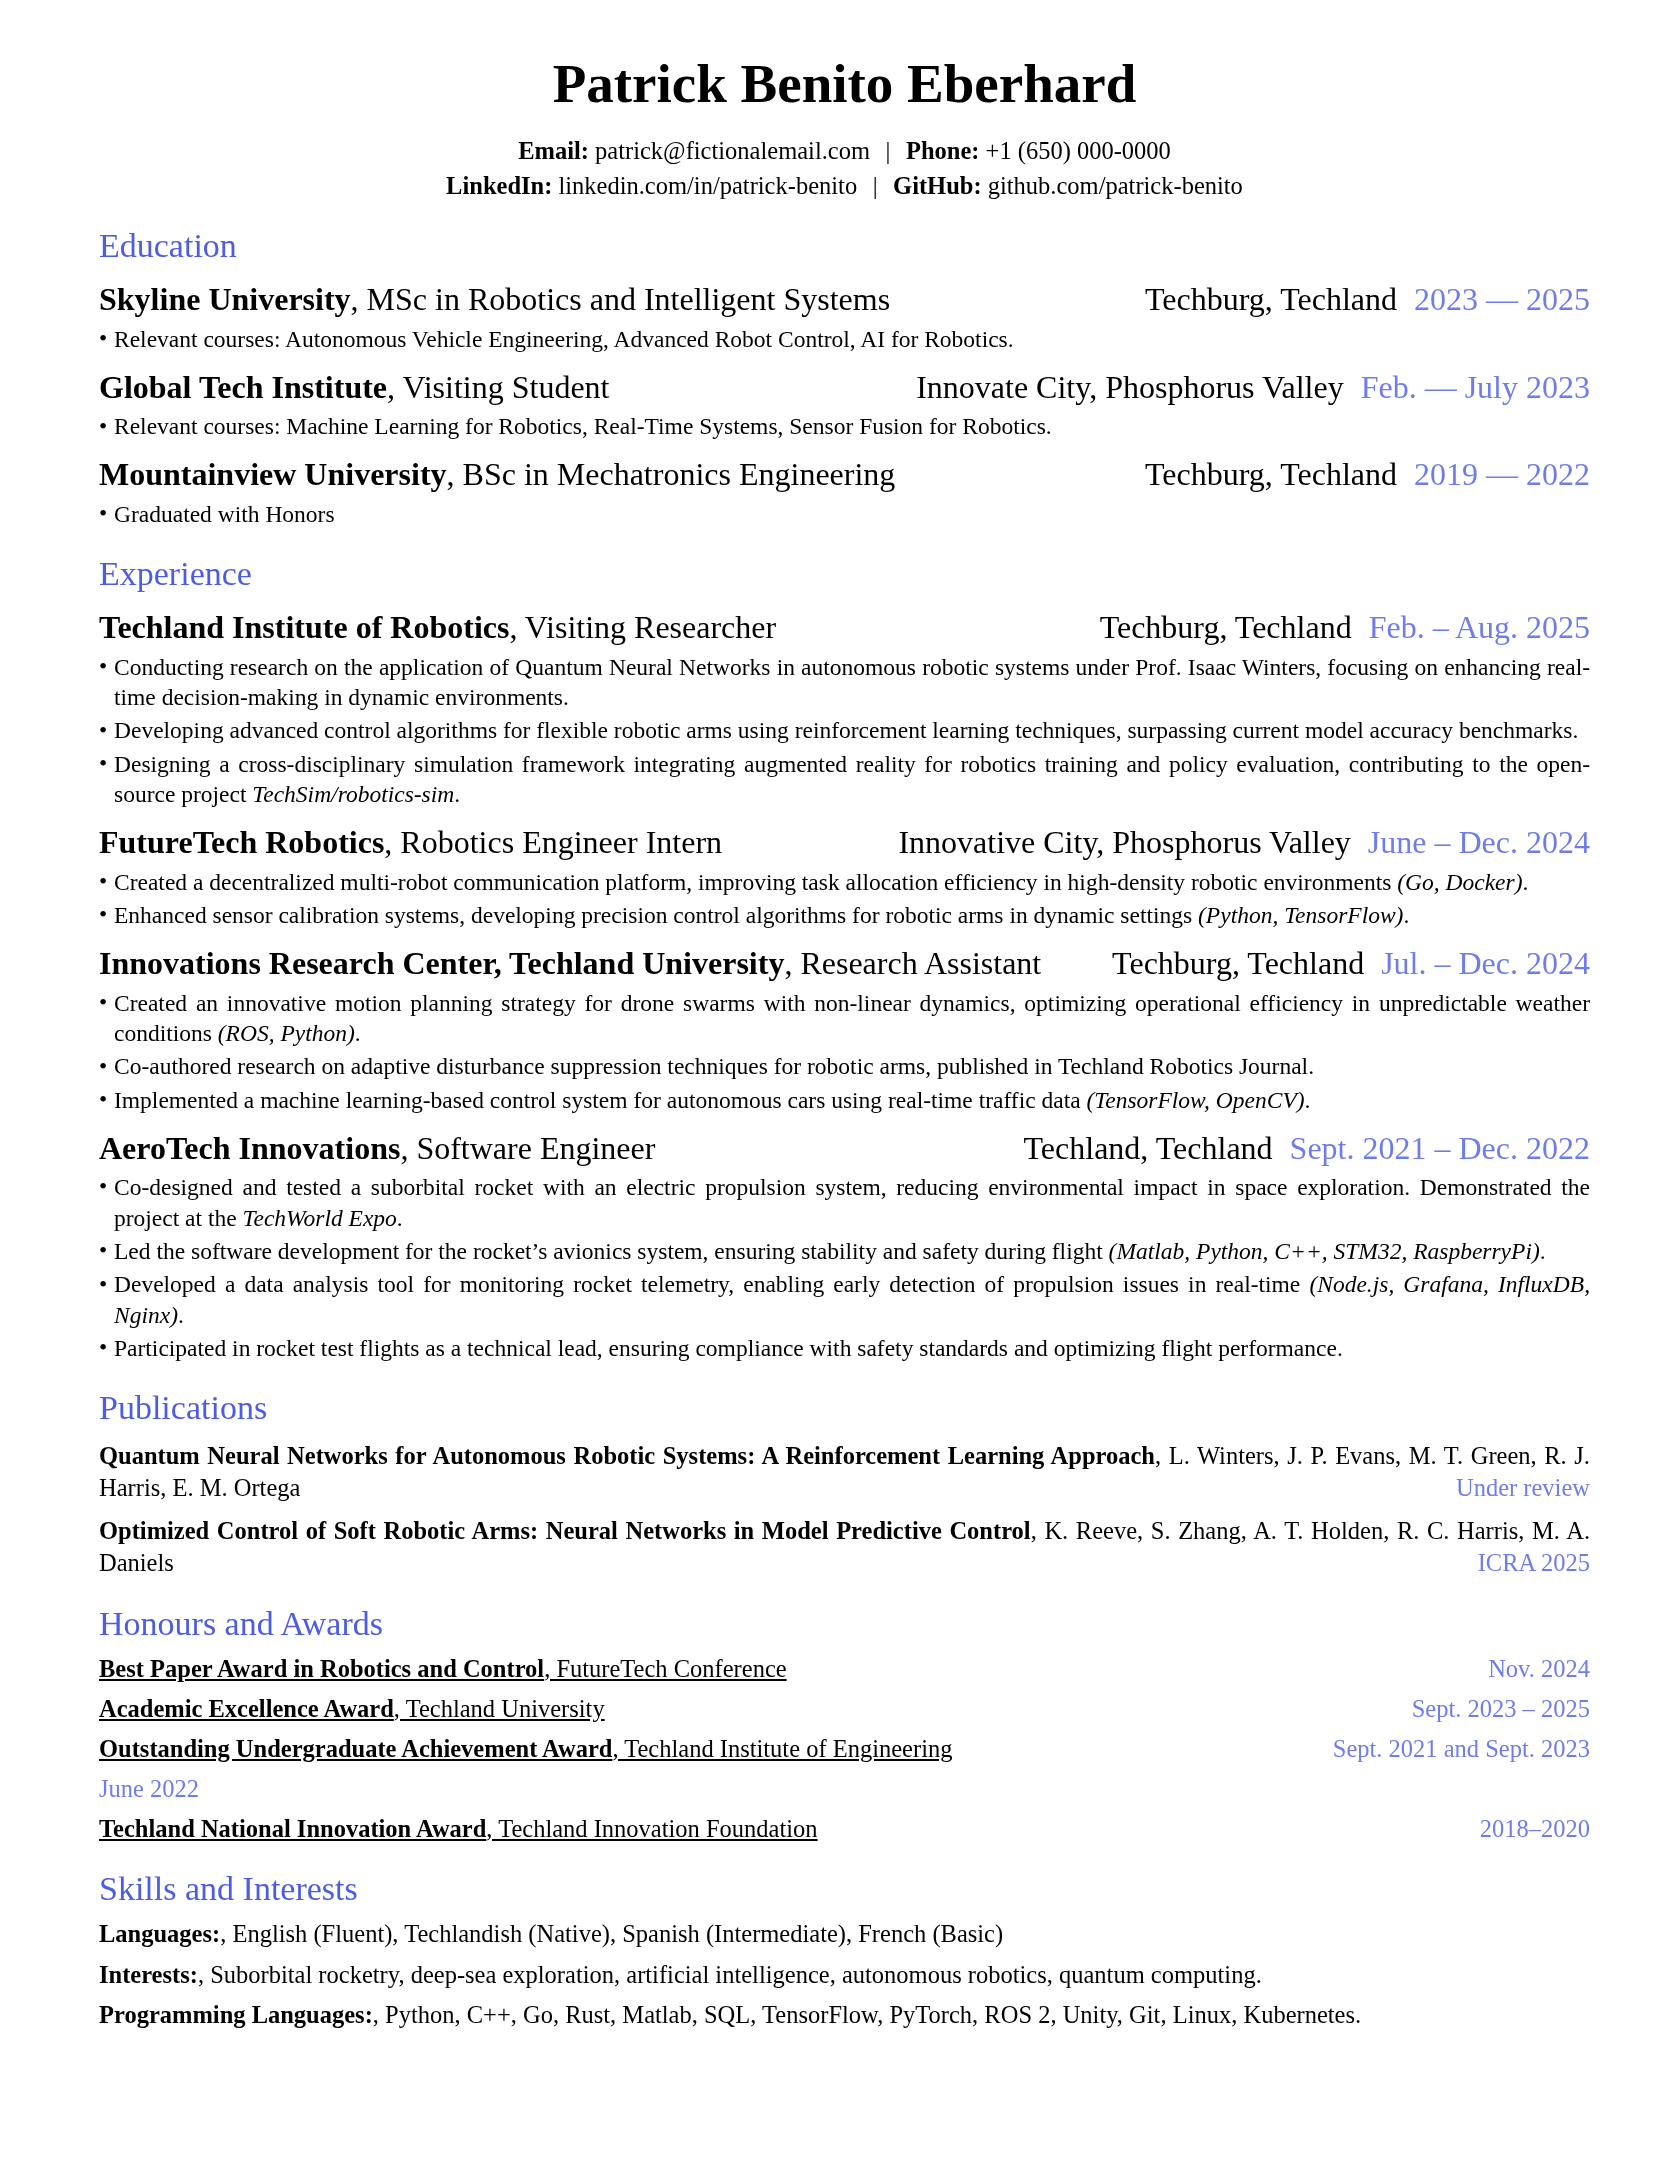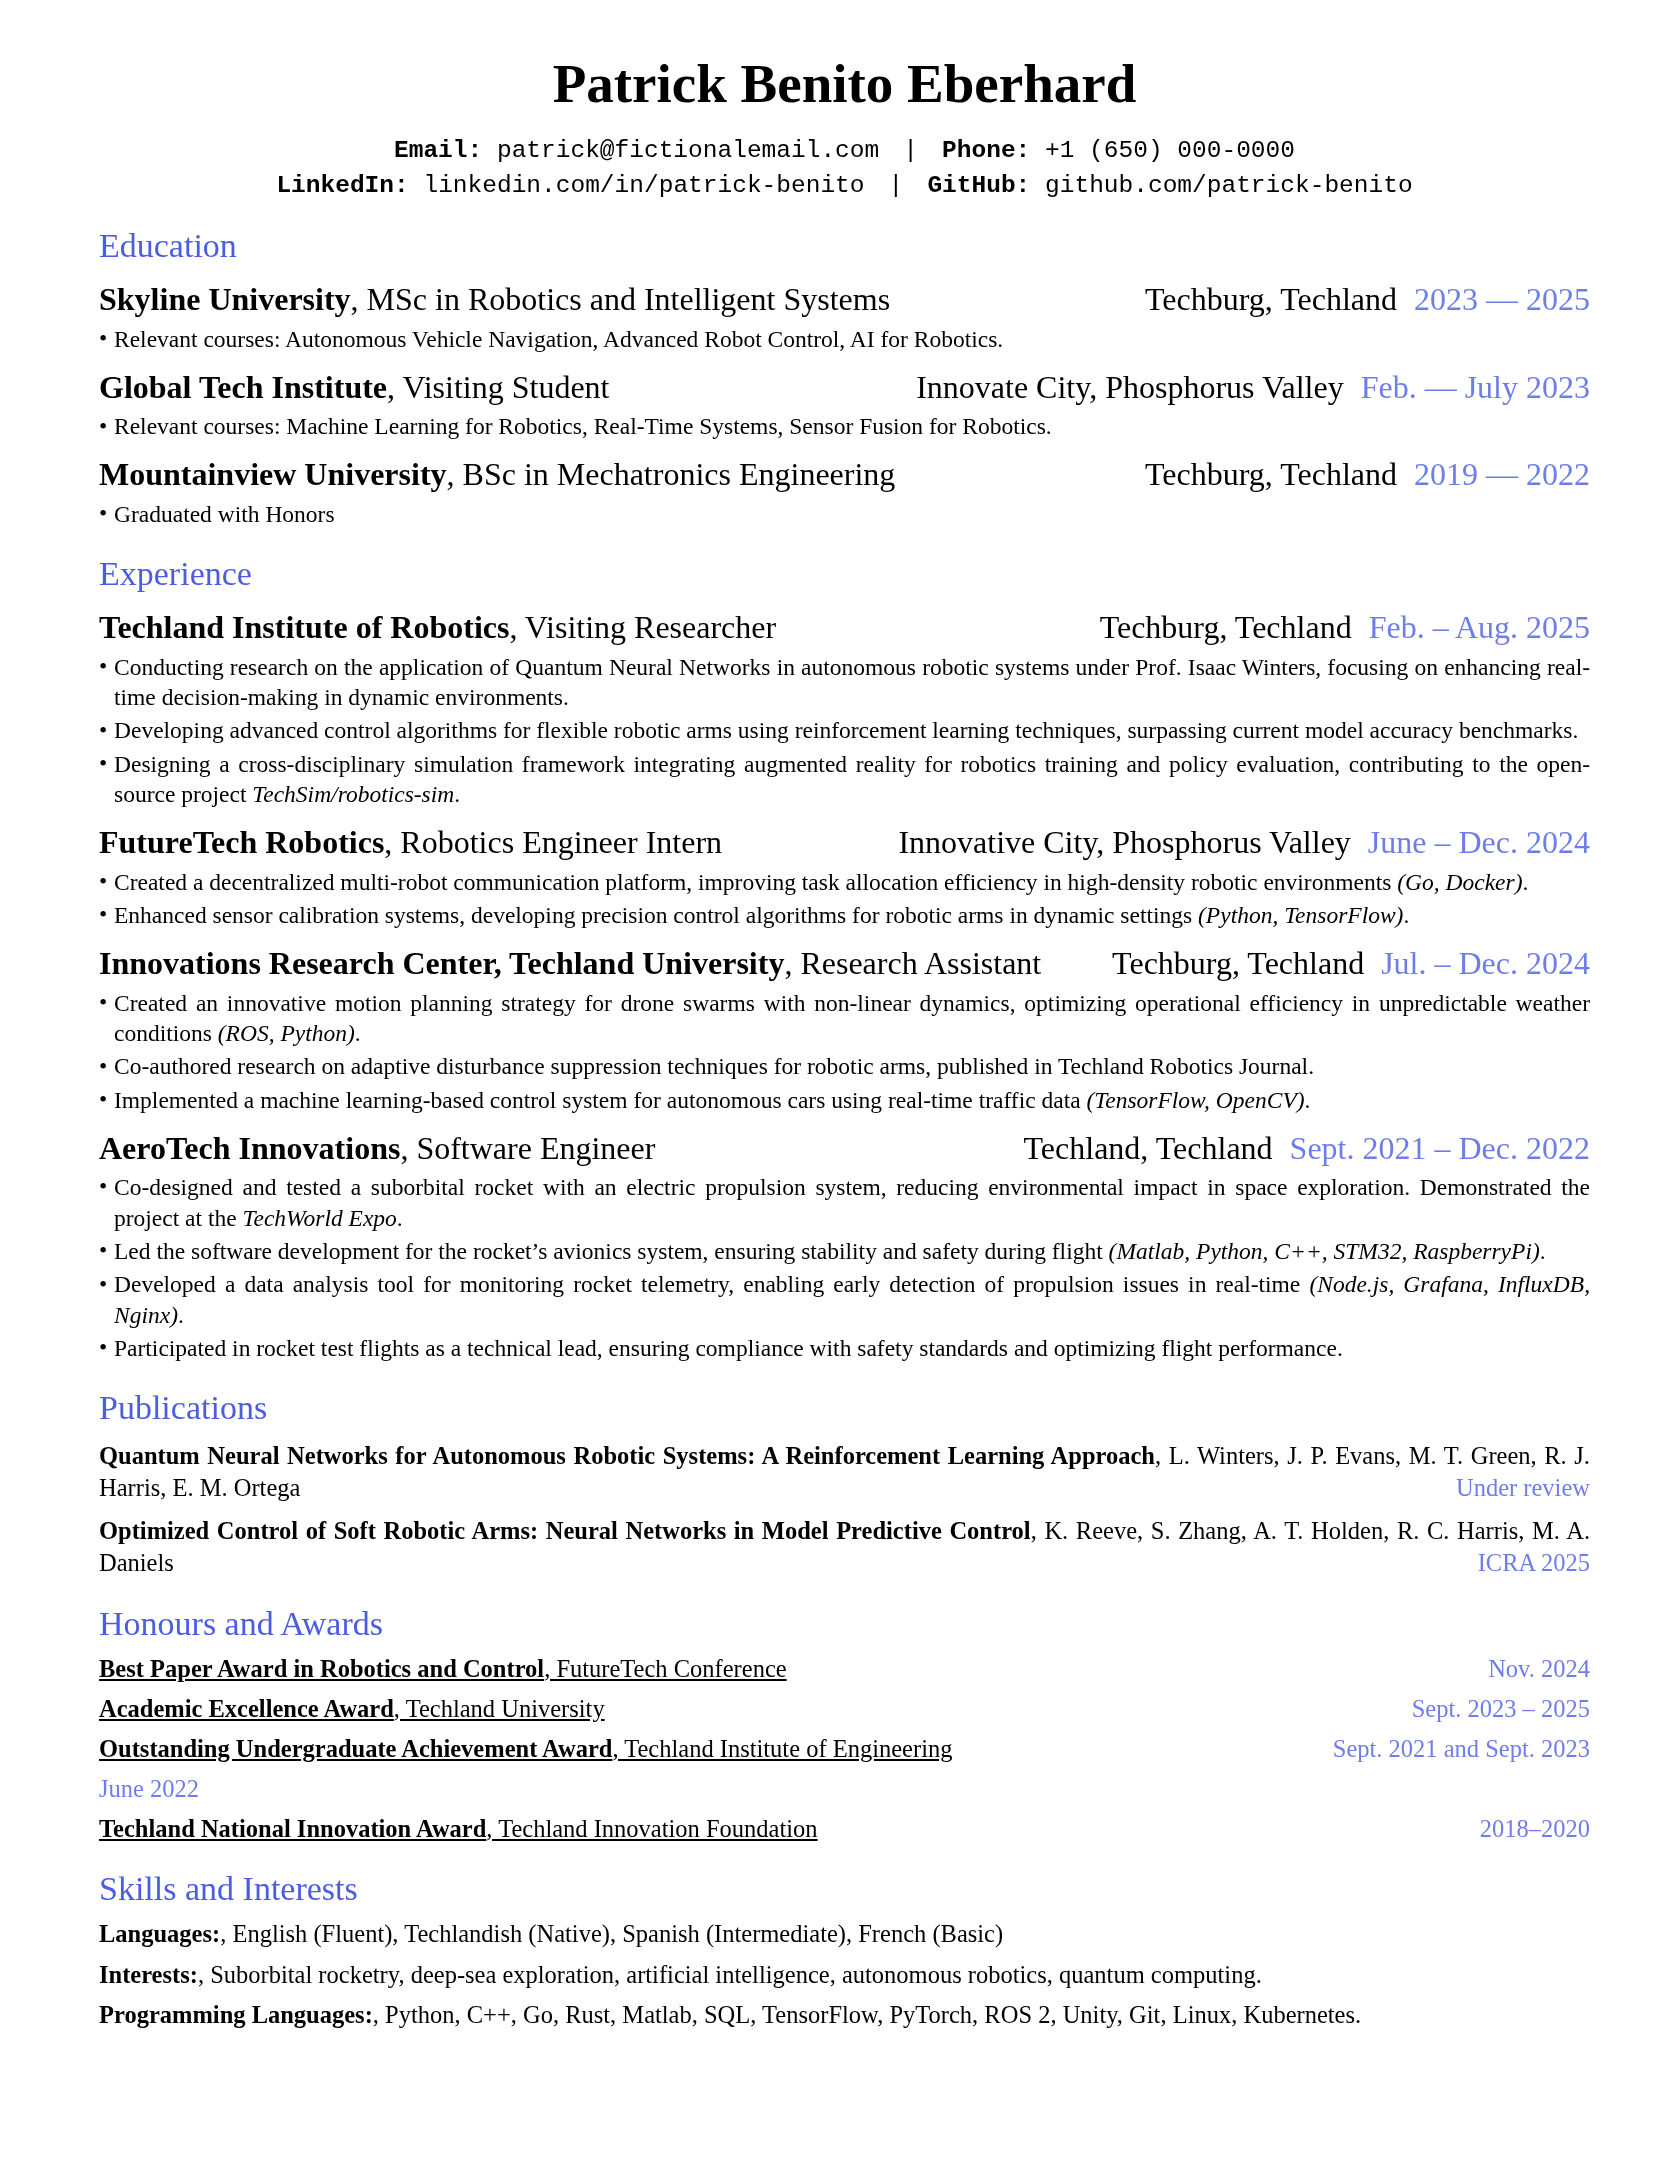--- a/index.html
+++ b/index.html
@@ -5,21 +5,21 @@
   html,body{margin:0;padding:0;background:#ffffff;}
   .page{
     width:1677px;height:2175px;box-sizing:border-box;overflow:hidden;
     padding:40px 87px 0 99px;
     font-family:"Liberation Serif","DejaVu Serif",serif;
     color:var(--color-text,#000);
     background:var(--color-background,#fff);
   }
   .b{font-weight:bold;}
   h1{margin:15px 0 22.6px;text-align:center;font-size:55px;font-weight:bold;line-height:1.05;}
-  .contact{text-align:center;font-size:24.5px;line-height:1.3;margin:2.8px 0;font-family:Liberation Mono, monospace;}
+  .contact{text-align:center;font-size:24.5px;line-height:1.3;margin:2.8px 0;}
   .sep{margin:0 9.4px;}
   h2{font-size:34px;font-weight:400;color:var(--color-heading,#4d5de2);margin:24.5px 0 3.8px;line-height:1.2;}
   .entry{margin-top:12.2px;}
   .entry-head{display:flex;justify-content:space-between;align-items:center;font-size:32px;line-height:1.25;}
   .eh-left{padding-right:19px;}
   .eh-right{white-space:nowrap;}
   .date{color:var(--color-date,#6f7de9);}
   .eh-right .date{margin-left:17px;}
   ul.bullets{list-style:none;margin:4.7px 0 0;padding:0 0 0 15px;}
   .bullets li{font-size:23.5px;line-height:1.3;text-align:justify;position:relative;margin:0 0 2.8px;}
@@ -56,21 +56,21 @@
 
   <section>
     <h2>Education</h2>
 
     <div class="entry">
       <div class="entry-head">
         <div class="eh-left"><span class="b">Skyline University</span><span>, MSc in Robotics and Intelligent Systems</span></div>
         <div class="eh-right"><span>Techburg, Techland</span><span class="date">2023 — 2025</span></div>
       </div>
       <ul class="bullets">
-        <li><span>Relevant courses: Autonomous Vehicle Navigation, Advanced Robot Control, AI for Robotics.</span></li>
+        <li><span>Relevant courses: Autonomous Vehicle Engineering, Advanced Robot Control, AI for Robotics.</span></li>
       </ul>
     </div>
 
     <div class="entry">
       <div class="entry-head">
         <div class="eh-left"><span class="b">Global Tech Institute</span><span>, Visiting Student</span></div>
         <div class="eh-right"><span>Innovate City, Phosphorus Valley</span><span class="date">Feb. — July 2023</span></div>
       </div>
       <ul class="bullets">
         <li><span>Relevant courses: Machine Learning for Robotics, Real-Time Systems, Sensor Fusion for Robotics.</span></li>

